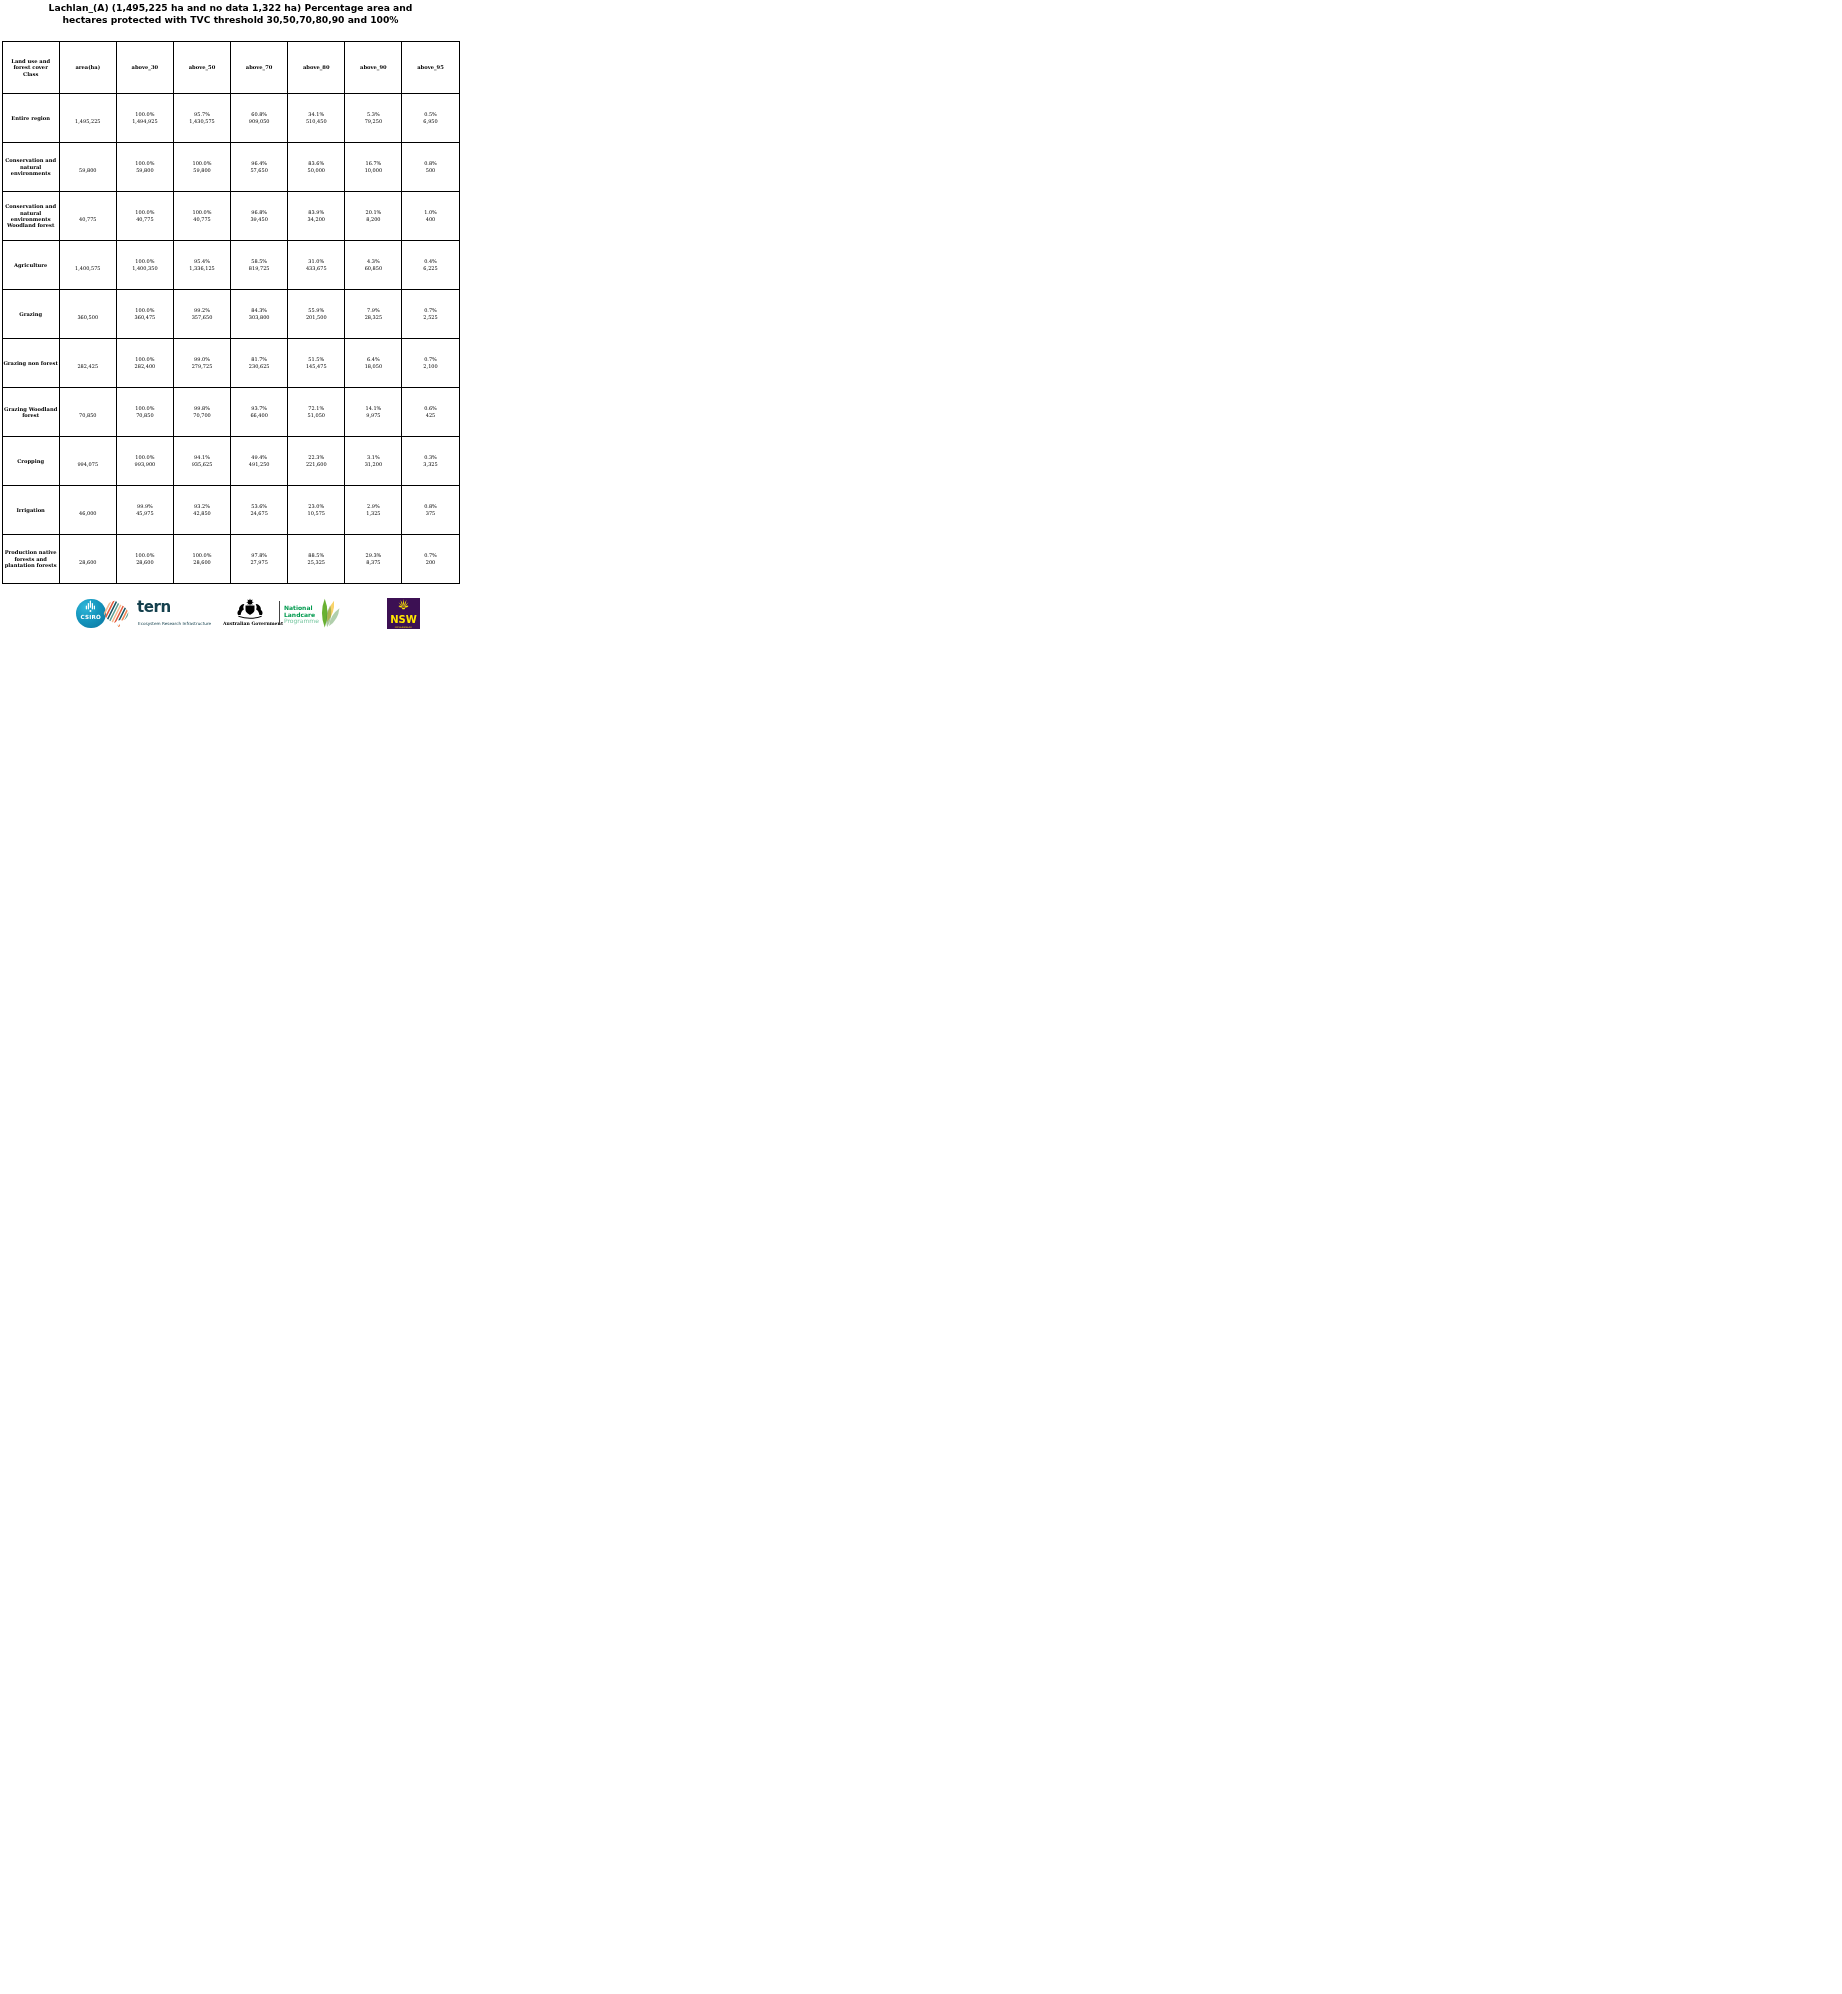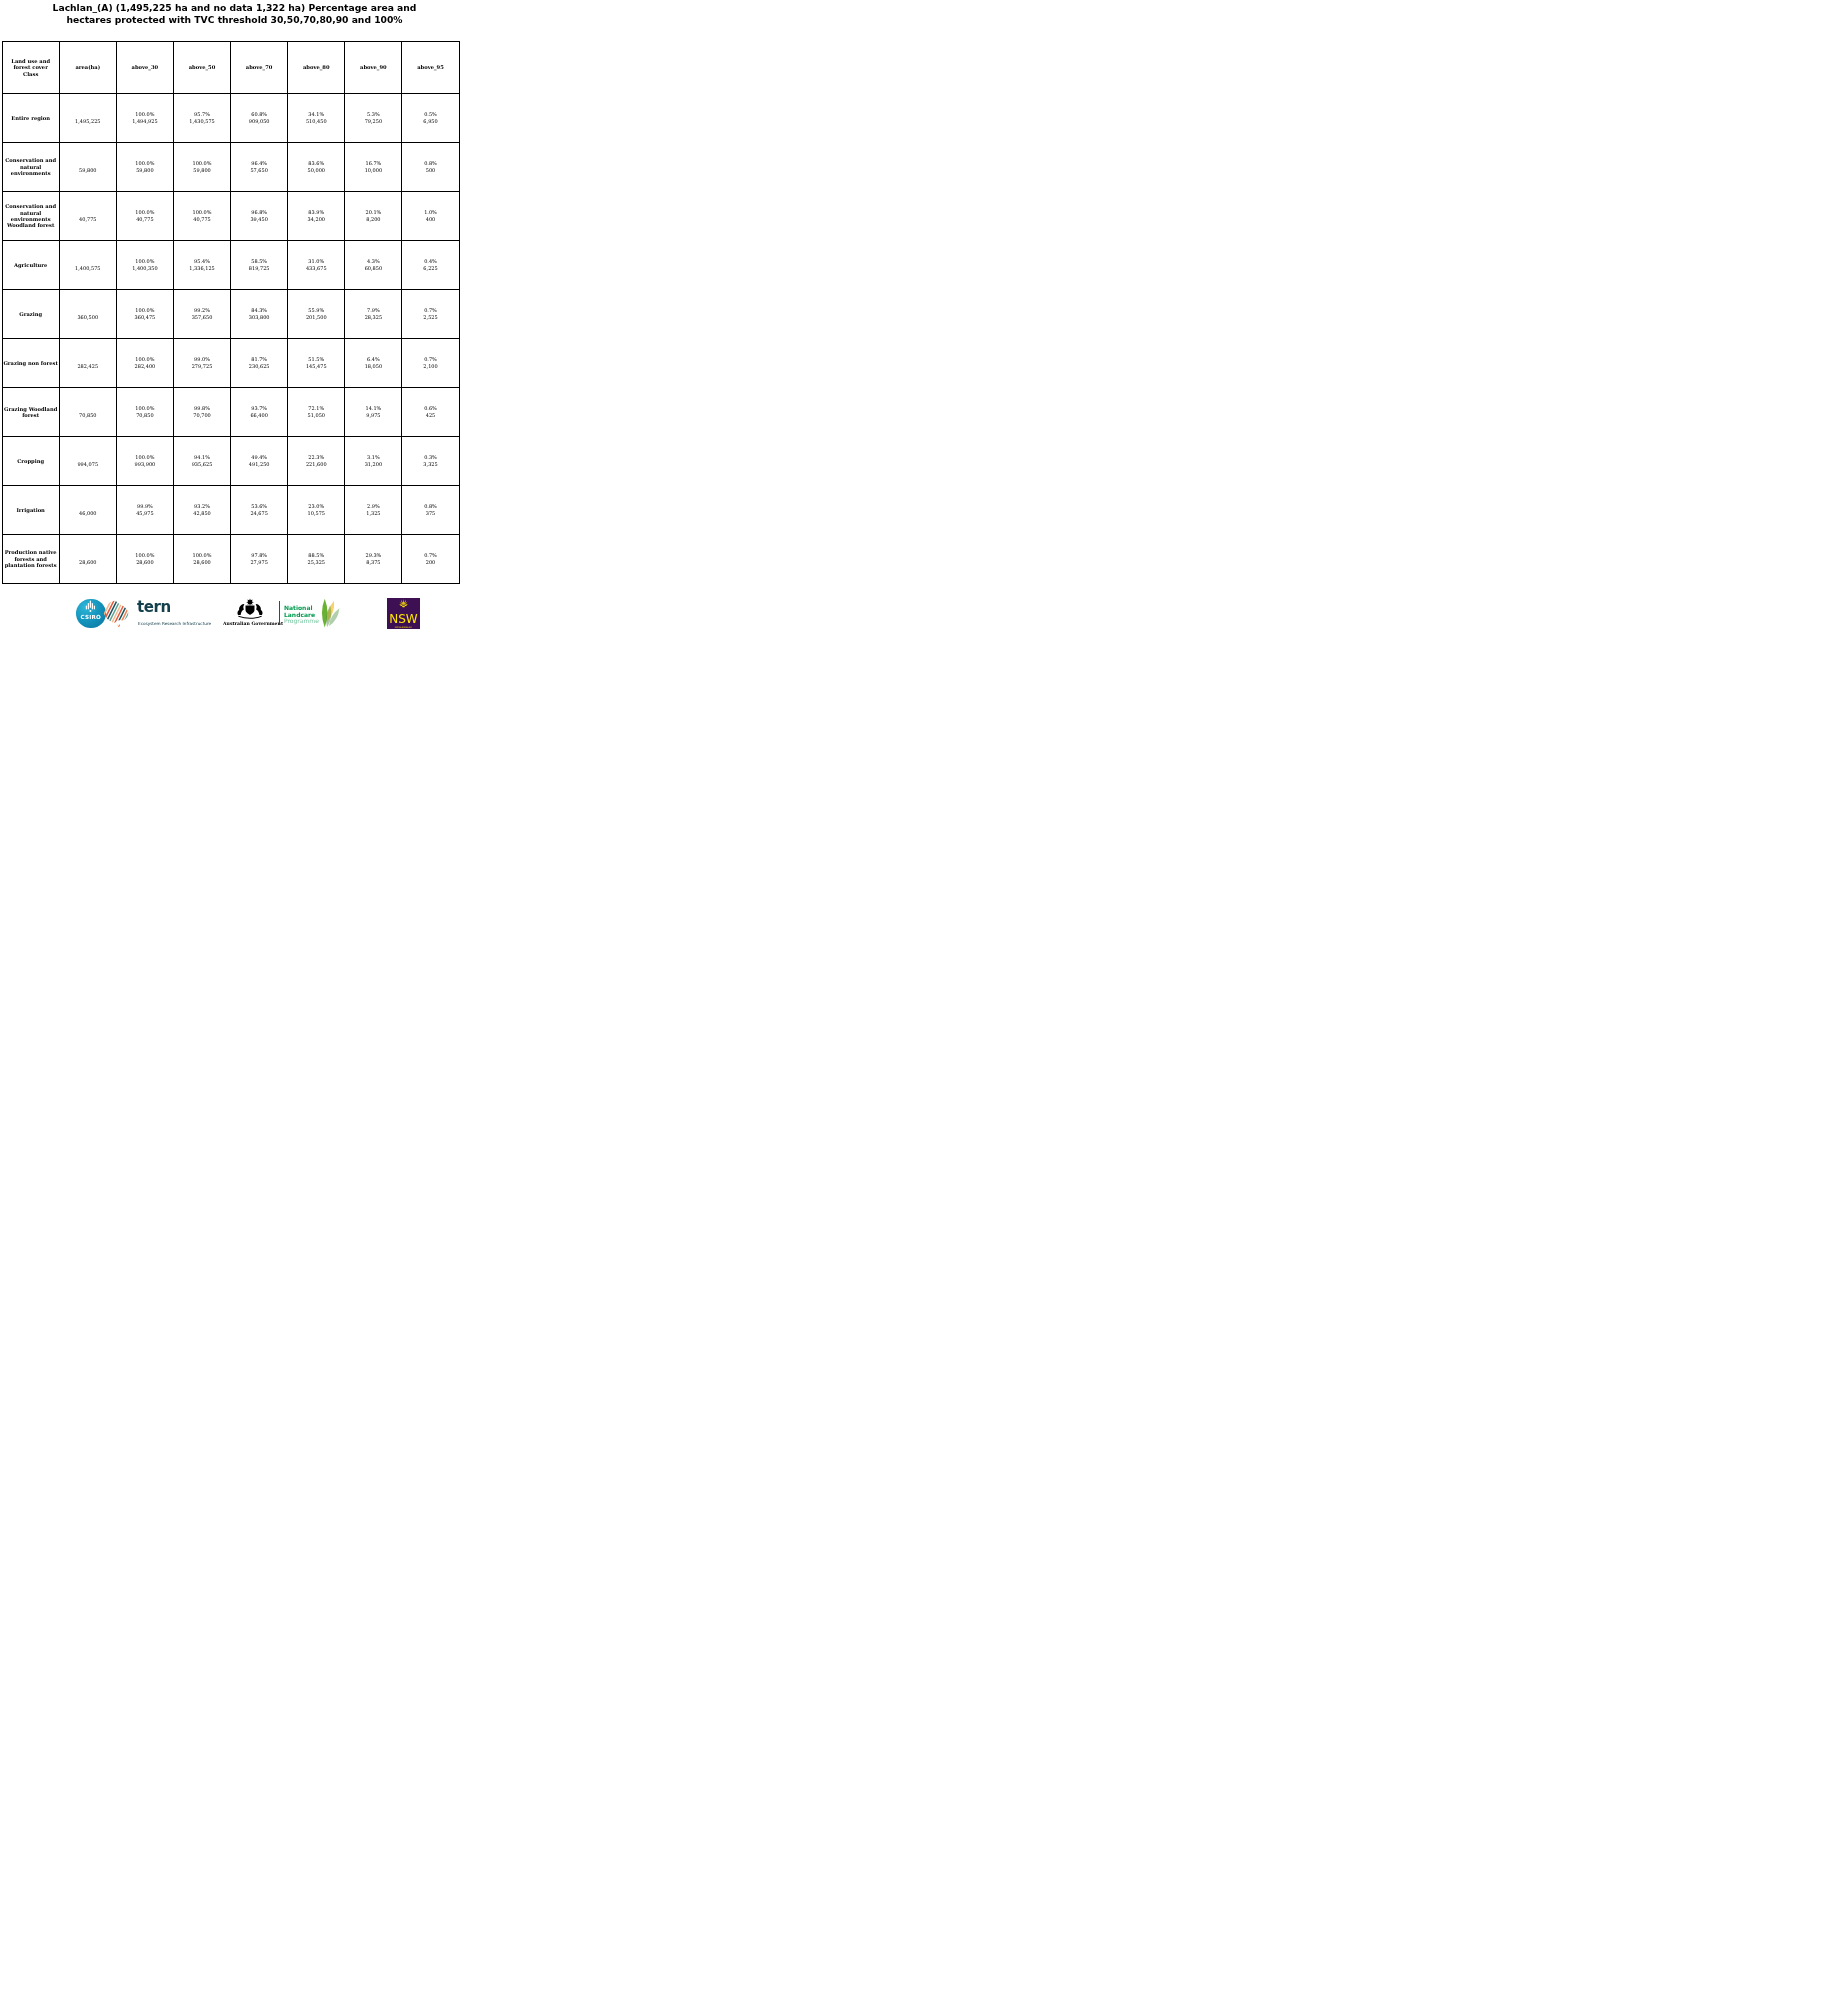--- a/index.html
+++ b/index.html
@@ -1,18 +1,18 @@
 <!DOCTYPE html>
 <html style="font-size:6.4px"><head>
 <meta charset="utf-8">
 <style>
   html,body { margin:0; padding:0; background:#ffffff; }
   .page {
     position:relative; width:461px; height:630px; background:#fff;
-    font-family:"DejaVu Serif","Liberation Serif",serif; color:#000; overflow:hidden;padding-left:8px;
+    font-family:"DejaVu Serif","Liberation Serif",serif; color:#000; overflow:hidden;
   }
   .title {
     position:absolute; top:1.6px; left:0; width:100%; text-align:center;
     font-family:"DejaVu Sans","Liberation Sans",sans-serif; font-weight:bold;
     font-size:9.2px; line-height:1.35;
   }
   table.data {
     position:absolute; left:1.6px; top:41px; width:458px;
     border-collapse:collapse; table-layout:fixed;
   }
@@ -60,21 +60,21 @@
   .landcare-text { position:absolute; left:280px; top:7.2px; line-height:6.4px; font-size:6px; }
   .landcare-text .g1 { font-weight:bold; color:#009a4e; }
   .landcare-text .g2 { font-weight:normal; color:#77c6a0; }
 
   .landcare-leaves { position:absolute; left:311px; top:0.4px; }
 
   .nsw {
     position:absolute; left:383px; top:0px; width:33px; height:31px; background:#3c1053;
     display:flex; flex-direction:column; align-items:center; justify-content:center;
   }
-  .nsw-word { color:#ffe600; font-weight:normal; font-size:12px; line-height:1; margin-top:5px; }
+  .nsw-word { color:#ffe600; font-weight:bold; font-size:10px; line-height:1; margin-top:5px; }
   .nsw-gov { color:#ffe600; font-size:2.2px; letter-spacing:0.2px; margin-top:0.8px; }
 </style>
 </head>
 <body>
 
 <div class="page">
 
   <div class="title">
     <div>Lachlan_(A) (1,495,225 ha and no data 1,322 ha) Percentage area and</div>
     <div>hectares protected with TVC threshold 30,50,70,80,90 and 100%</div>

